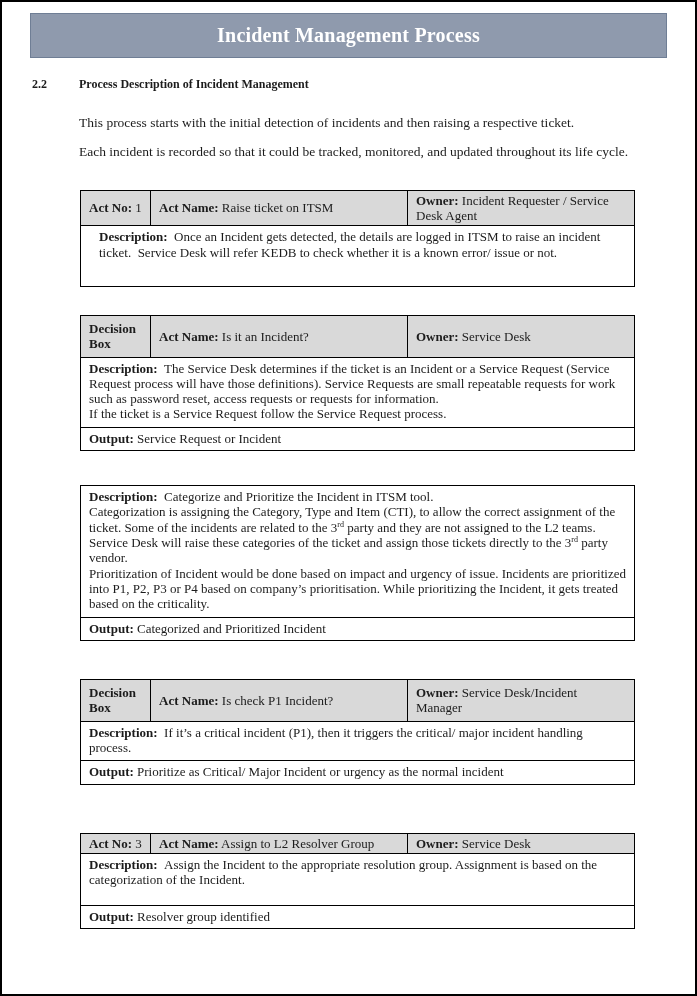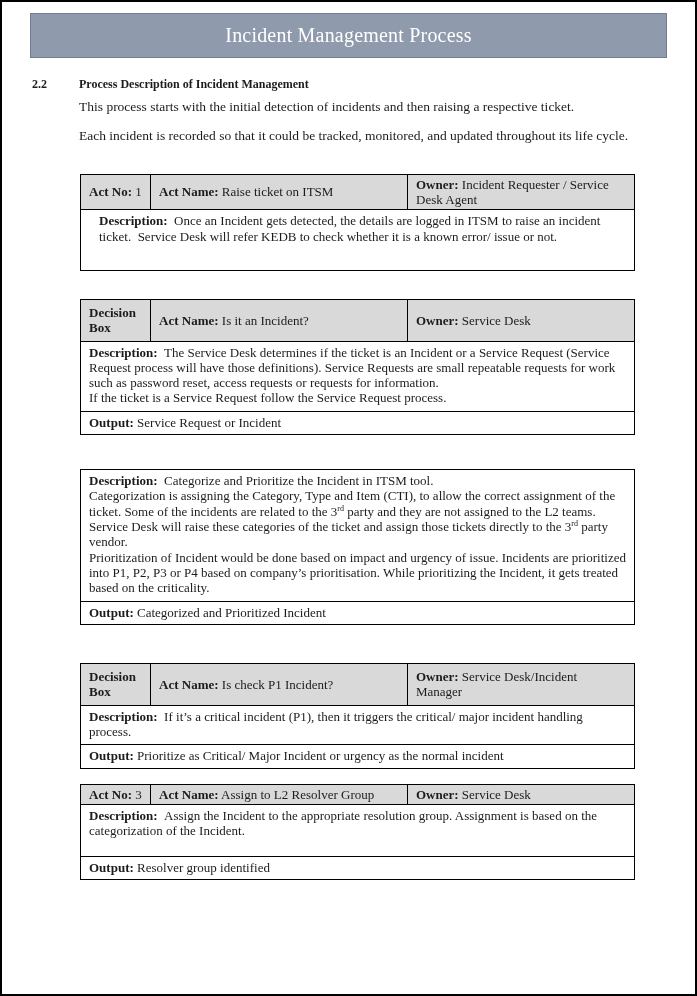--- a/index.html
+++ b/index.html
@@ -16,30 +16,30 @@
     background: #fff;
   }
   .banner {
     margin: 11px 28px 0 28px;
     height: 45px;
     background: var(--banner-bg, #8F9AAD);
     border: 1px solid var(--banner-border, #6F7E95);
     display: flex; align-items: center; justify-content: center;
   }
   .banner-title {
-    color: #ffffff; font-weight: normal; font-size: 20px; letter-spacing: 0.2px; text-align: right;
+    color: #ffffff; font-weight: bold; font-size: 20px; letter-spacing: 0.2px; text-align: right;
   }
   .section-heading {
     margin: 19px 30px 0 30px;
     font-weight: bold; font-size: 12px;
     display: flex;
   }
   .sec-num { width: 47px; flex: 0 0 47px; }
   .para {
-    margin: 6px 60px 0 77px;
+    margin: 22px 60px 0 77px;
     font-size: 13.5px; line-height: 1.28; font-family: Liberation Serif, serif;
   }
   .para + .para { margin-top: 12px; }
 
   table.act-table {
     border-collapse: collapse;
     width: 554px;
     margin-left: 78px;
     font-size: 13px;
     line-height: 1.18;
@@ -56,21 +56,21 @@
   }
   tr.hdr-tall td { padding-top: 5px; padding-bottom: 5px; }
   td.desc-cell { padding: 3px 8px 5px 8px; vertical-align: top; }
   td.desc-pad-lg { padding-bottom: 26px; padding-left: 18px; }
   td.desc-pad-md { padding-bottom: 17px; }
   td.out-cell { padding: 3px 8px 4px 8px; }
   .tbl-1 { margin-top: 29px; }
   .tbl-2 { margin-top: 28px; }
   .tbl-3 { margin-top: 34px; }
   .tbl-4 { margin-top: 38px; }
-  .tbl-5 { margin-top: 15px; }
+  .tbl-5 { margin-top: 48px; }
   b { font-weight: bold; }
   sup { font-size: 0.62em; vertical-align: super; line-height: 0; }
 </style>
 </head>
 <body>
 
 <div class="page">
 
   <div class="banner">
     <span class="banner-title">Incident Management Process</span>

